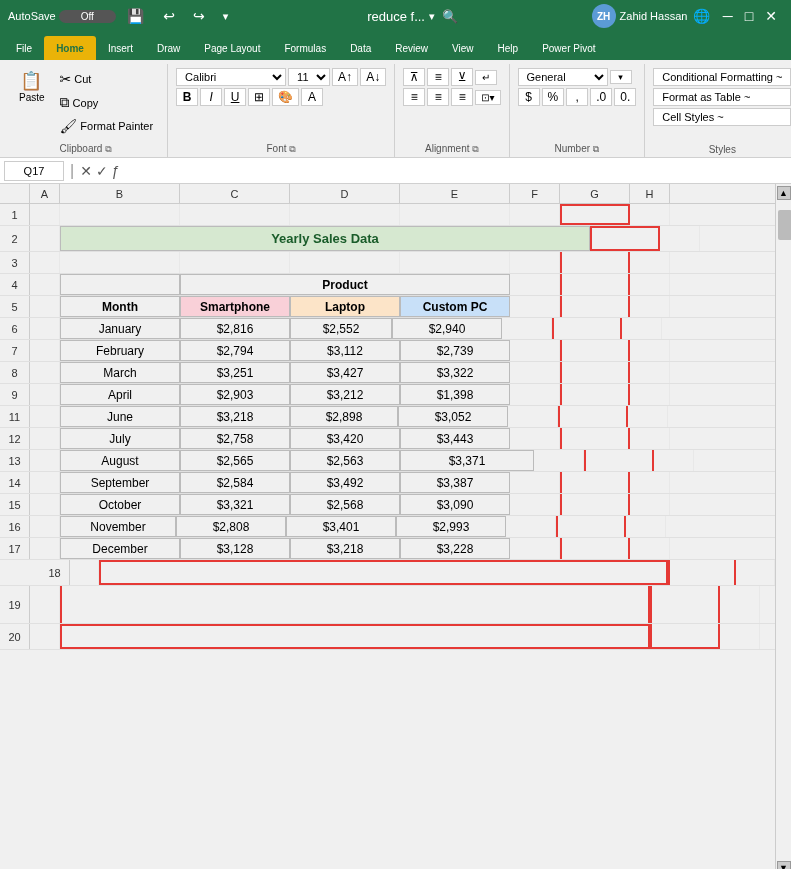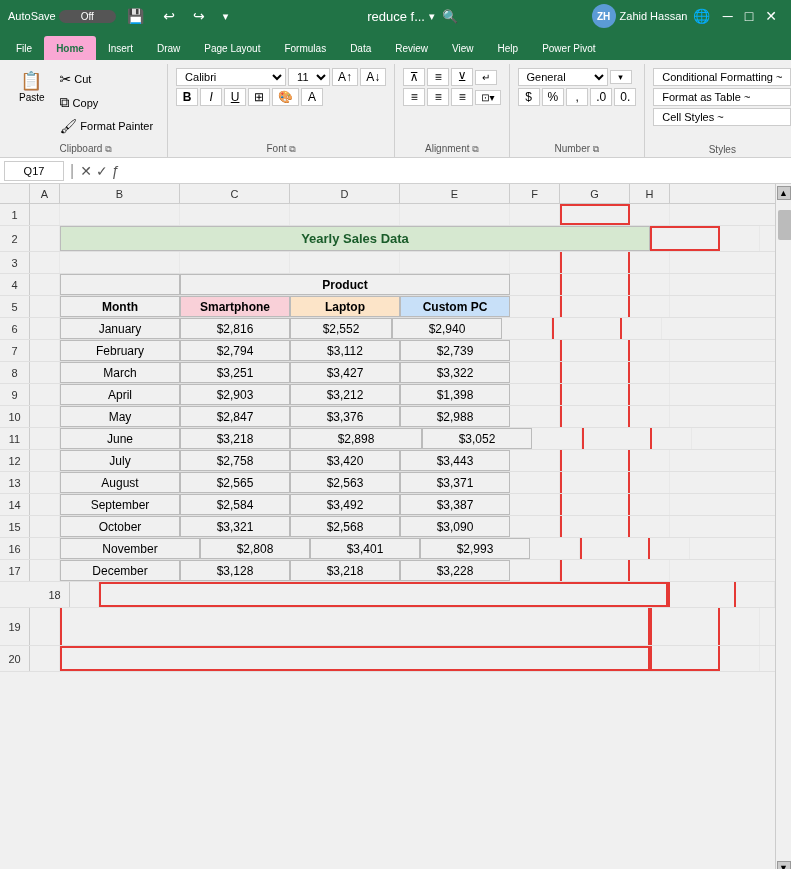--- a/index.html
+++ b/index.html
@@ -36,21 +36,21 @@
       padding: 4px 12px;
       color: white;
       cursor: pointer;
       font-size: 10px;
       border-radius: 3px 3px 0 0;
       height: 24px;
       display: flex;
       align-items: center;
     }
     .ribbon-tab.active {
-      background: #f9a8d4;
+      background: #eab308;
       color: #217346;
       font-weight: 600;
     }
 
     
     .ribbon {
       background: #f0f0f0;
       border-bottom: 1px solid #d0d0d0;
       padding: 4px 4px 0;
       display: flex;
@@ -446,21 +446,21 @@
           <div class="cell" style="width:110px;"></div>
           <div class="cell" style="width:110px;"></div>
           <div class="cell" style="width:50px;"></div>
           <div class="cell" style="width:70px; border: 2px solid #e53935;"></div>
           <div class="cell" style="width:40px;"></div>
         </div>
 
         <div class="row" style="height:26px;">
           <div class="row-num">2</div>
           <div class="cell" style="width:30px;"></div>
-          <div class="cell" style="width:590px; background:#d6e8d0; border:1px solid #bbb; font-weight:bold; font-size:13px; justify-content:center; color:#1a5c2a;">
+          <div class="cell" style="width:530px; background:#d6e8d0; border:1px solid #bbb; font-weight:bold; font-size:13px; justify-content:center; color:#1a5c2a;">
             <span>Yearly Sales Data</span>
           </div>
           <div class="cell" style="width:70px; border: 2px solid #e53935;"></div>
           <div class="cell" style="width:40px;"></div>
         </div>
 
         <div class="row">
           <div class="row-num">3</div>
           <div class="cell" style="width:30px;"></div>
           <div class="cell" style="width:120px;"></div>
@@ -545,38 +545,27 @@
           <div class="cell" style="width:30px;"></div>
           <div class="cell" style="width:120px; border:1px solid #bbb; justify-content:center;">April</div>
           <div class="cell" style="width:110px; border:1px solid #bbb; justify-content:center;">$2,903</div>
           <div class="cell" style="width:110px; border:1px solid #bbb; justify-content:center;">$3,212</div>
           <div class="cell" style="width:110px; border:1px solid #bbb; justify-content:center;">$1,398</div>
           <div class="cell" style="width:50px;"></div>
           <div class="cell" style="width:70px; border-left: 2px solid #e53935; border-right: 2px solid #e53935;"></div>
           <div class="cell" style="width:40px;"></div>
         </div>
 
-        <div class="row">
-          <div class="row-num">10</div>
-          <div class="cell" style="width:30px;"></div>
-          <div class="cell" style="width:120px; border:1px solid #bbb; justify-content:center;">May</div>
-          <div class="cell" style="width:110px; border:1px solid #bbb; justify-content:center;">$2,847</div>
-          <div class="cell" style="width:110px; border:1px solid #bbb; justify-content:center;">$3,376</div>
-          <div class="cell" style="width:110px; border:1px solid #bbb; justify-content:center;">$2,988</div>
-          <div class="cell" style="width:50px;"></div>
-          <div class="cell" style="width:70px; border-left: 2px solid #e53935; border-right: 2px solid #e53935;"></div>
-          <div class="cell" style="width:40px;"></div>
-        </div>
 
         <div class="row">
           <div class="row-num">11</div>
           <div class="cell" style="width:30px;"></div>
           <div class="cell" style="width:120px; border:1px solid #bbb; justify-content:center;">June</div>
           <div class="cell" style="width:110px; border:1px solid #bbb; justify-content:center;">$3,218</div>
-          <div class="cell" style="width:132px; border:1px solid #bbb; justify-content:center;">$2,898</div>
+          <div class="cell" style="width:108px; border:1px solid #bbb; justify-content:center;">$2,898</div>
           <div class="cell" style="width:110px; border:1px solid #bbb; justify-content:center;">$3,052</div>
           <div class="cell" style="width:50px;"></div>
           <div class="cell" style="width:70px; border-left: 2px solid #e53935; border-right: 2px solid #e53935;"></div>
           <div class="cell" style="width:40px;"></div>
         </div>
 
         <div class="row">
           <div class="row-num">12</div>
           <div class="cell" style="width:30px;"></div>
           <div class="cell" style="width:120px; border:1px solid #bbb; justify-content:center;">July</div>
@@ -587,21 +576,21 @@
           <div class="cell" style="width:70px; border-left: 2px solid #e53935; border-right: 2px solid #e53935;"></div>
           <div class="cell" style="width:40px;"></div>
         </div>
 
         <div class="row">
           <div class="row-num">13</div>
           <div class="cell" style="width:30px;"></div>
           <div class="cell" style="width:120px; border:1px solid #bbb; justify-content:center;">August</div>
           <div class="cell" style="width:110px; border:1px solid #bbb; justify-content:center;">$2,565</div>
           <div class="cell" style="width:110px; border:1px solid #bbb; justify-content:center;">$2,563</div>
-          <div class="cell" style="width:110px; border:1px solid #bbb; justify-content:center;">$3,371</div>
+          <div class="cell" style="width:134px; border:1px solid #bbb; justify-content:center;">$3,371</div>
           <div class="cell" style="width:50px;"></div>
           <div class="cell" style="width:70px; border-left: 2px solid #e53935; border-right: 2px solid #e53935;"></div>
           <div class="cell" style="width:40px;"></div>
         </div>
 
         <div class="row">
           <div class="row-num">14</div>
           <div class="cell" style="width:30px;"></div>
           <div class="cell" style="width:120px; border:1px solid #bbb; justify-content:center;">September</div>
           <div class="cell" style="width:110px; border:1px solid #bbb; justify-content:center;">$2,584</div>
@@ -620,21 +609,21 @@
           <div class="cell" style="width:110px; border:1px solid #bbb; justify-content:center;">$2,568</div>
           <div class="cell" style="width:110px; border:1px solid #bbb; justify-content:center;">$3,090</div>
           <div class="cell" style="width:50px;"></div>
           <div class="cell" style="width:70px; border-left: 2px solid #e53935; border-right: 2px solid #e53935;"></div>
           <div class="cell" style="width:40px;"></div>
         </div>
 
         <div class="row">
           <div class="row-num">16</div>
           <div class="cell" style="width:30px;"></div>
-          <div class="cell" style="width:140px; border:1px solid #bbb; justify-content:center;">November</div>
+          <div class="cell" style="width:116px; border:1px solid #bbb; justify-content:center;">November</div>
           <div class="cell" style="width:110px; border:1px solid #bbb; justify-content:center;">$2,808</div>
           <div class="cell" style="width:110px; border:1px solid #bbb; justify-content:center;">$3,401</div>
           <div class="cell" style="width:110px; border:1px solid #bbb; justify-content:center;">$2,993</div>
           <div class="cell" style="width:50px;"></div>
           <div class="cell" style="width:70px; border-left: 2px solid #e53935; border-right: 2px solid #e53935;"></div>
           <div class="cell" style="width:40px;"></div>
         </div>
 
         <div class="row">
           <div class="row-num">17</div>

